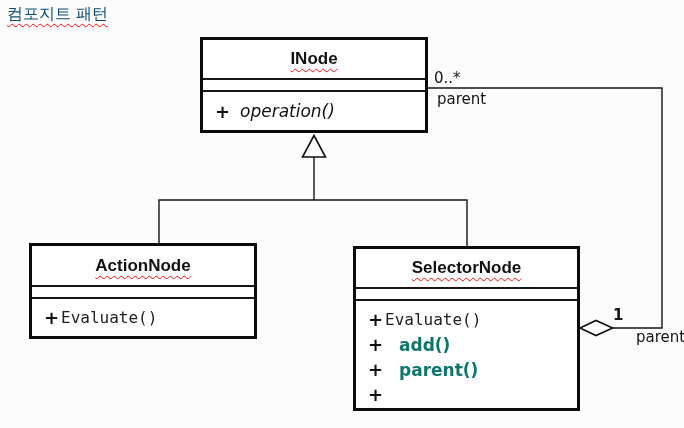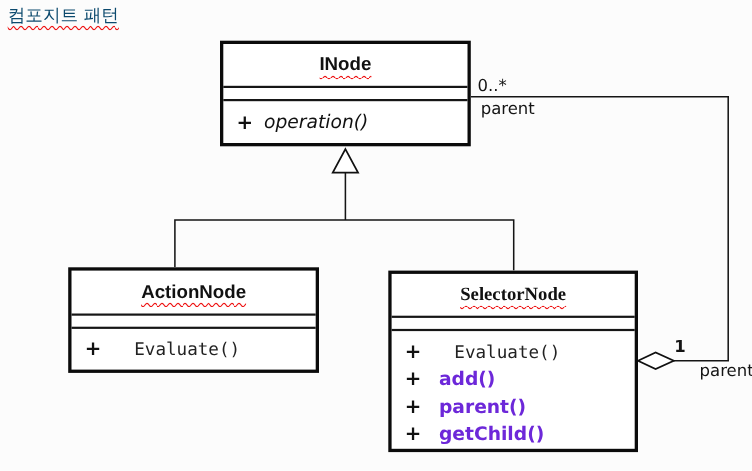--- a/index.html
+++ b/index.html
@@ -65,34 +65,33 @@
     font-size: 18px;
     font-family: "DejaVu Sans", sans-serif;
     text-align: left;
   }
   .method .sig { font-size: 17px; }
   .method.m-italic .sig { font-style: italic; margin-left: 8px; }
   .method.m-mono .sig {
     font-family: "DejaVu Sans Mono", "Liberation Mono", monospace;
     font-size: 16px;
     color: #222;
-    margin-left: 28px;
   }
-  .method.m-plain .sig { margin-left: 14px; font-weight: 600; color: #6d28d9; }
+  .method.m-plain .sig { margin-left: 14px; font-weight: 600; color: #0f766e; }
 
   #box-inode       { left: 200px; top: 37px;  width: 228px; height: 96px; }
   #box-inode .uml-title { height: 40px; }
   #box-inode .uml-attrs { height: 12px; }
 
-  #box-actionnode  { left: 62px;  top: 243px; width: 228px; height: 96px; }
+  #box-actionnode  { left: 29px;  top: 243px; width: 228px; height: 96px; }
   #box-actionnode .uml-title { height: 41px; }
   #box-actionnode .uml-attrs { height: 12px; }
 
   #box-selectornode{ left: 353px; top: 246px; width: 227px; height: 165px; }
-  #box-selectornode .uml-title { height: 40px; font-family: Liberation Serif, serif; }
+  #box-selectornode .uml-title { height: 40px; }
   #box-selectornode .uml-attrs { height: 12px; }
   #box-selectornode .uml-methods { justify-content: flex-start; padding-top: 6px; }
 
   
   .edge-label {
     position: absolute;
     font-size: 15px;
     color: #141414;
     white-space: nowrap;
   }
@@ -163,21 +162,20 @@
       <div class="method m-plain">
         <span class="vis">+</span>
         <span class="sig">add()</span>
       </div>
       <div class="method m-plain">
         <span class="vis">+</span>
         <span class="sig">parent()</span>
       </div>
       <div class="method m-plain">
         <span class="vis">+</span>
-        <span class="sig">getChild()</span>
       </div>
     </div>
   </div>
 
   <div class="edge-label" id="lbl-child-mult">0..*</div>
   <div class="edge-label" id="lbl-child-role">parent</div>
   <div class="edge-label" id="lbl-parent-mult">1</div>
   <div class="edge-label" id="lbl-parent-role">parent</div>
 
 </div>

